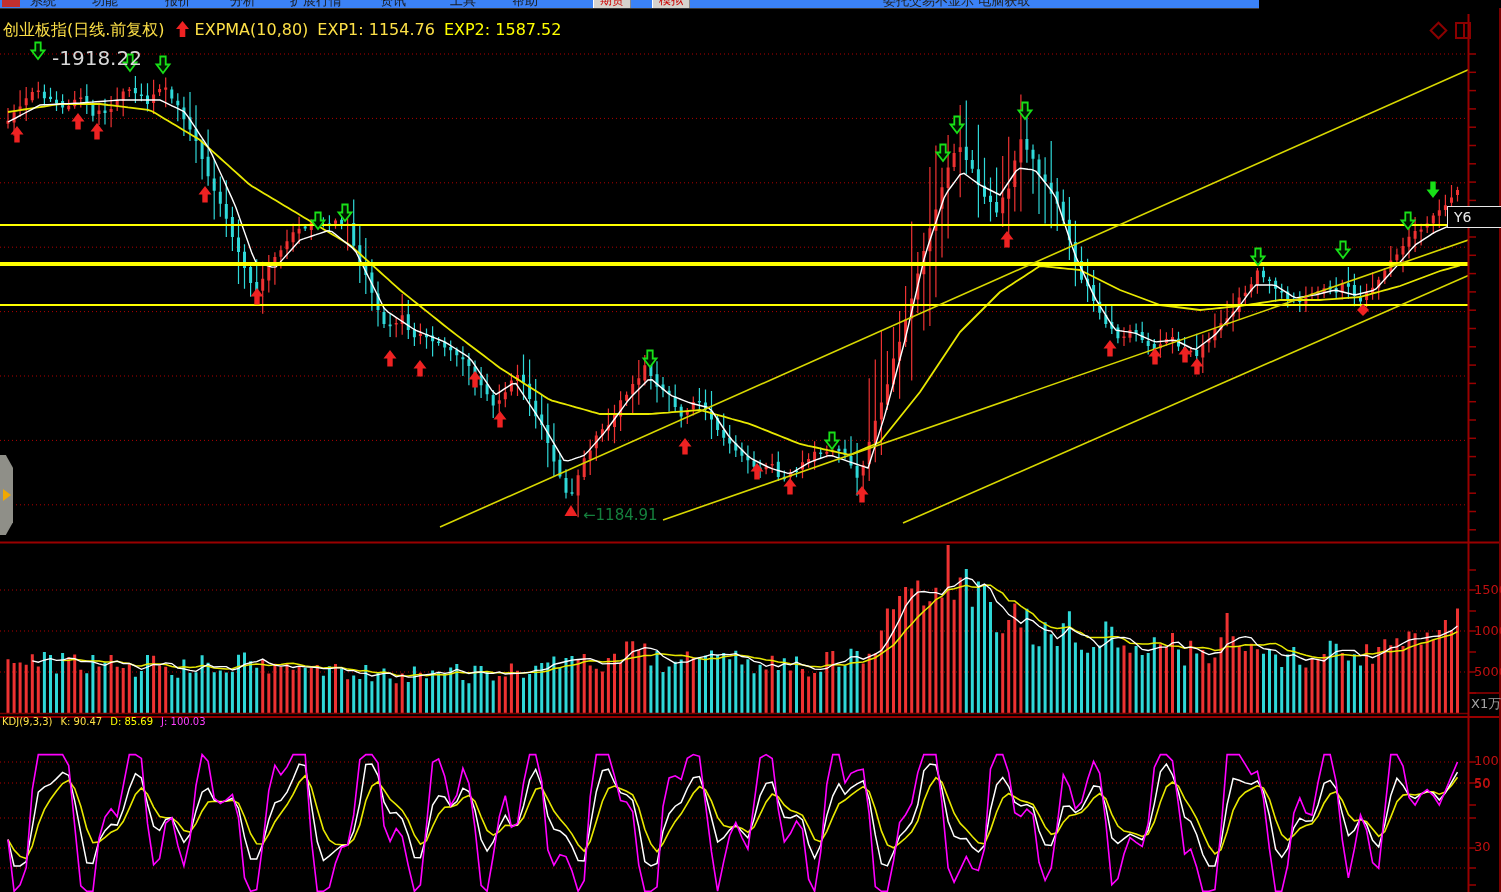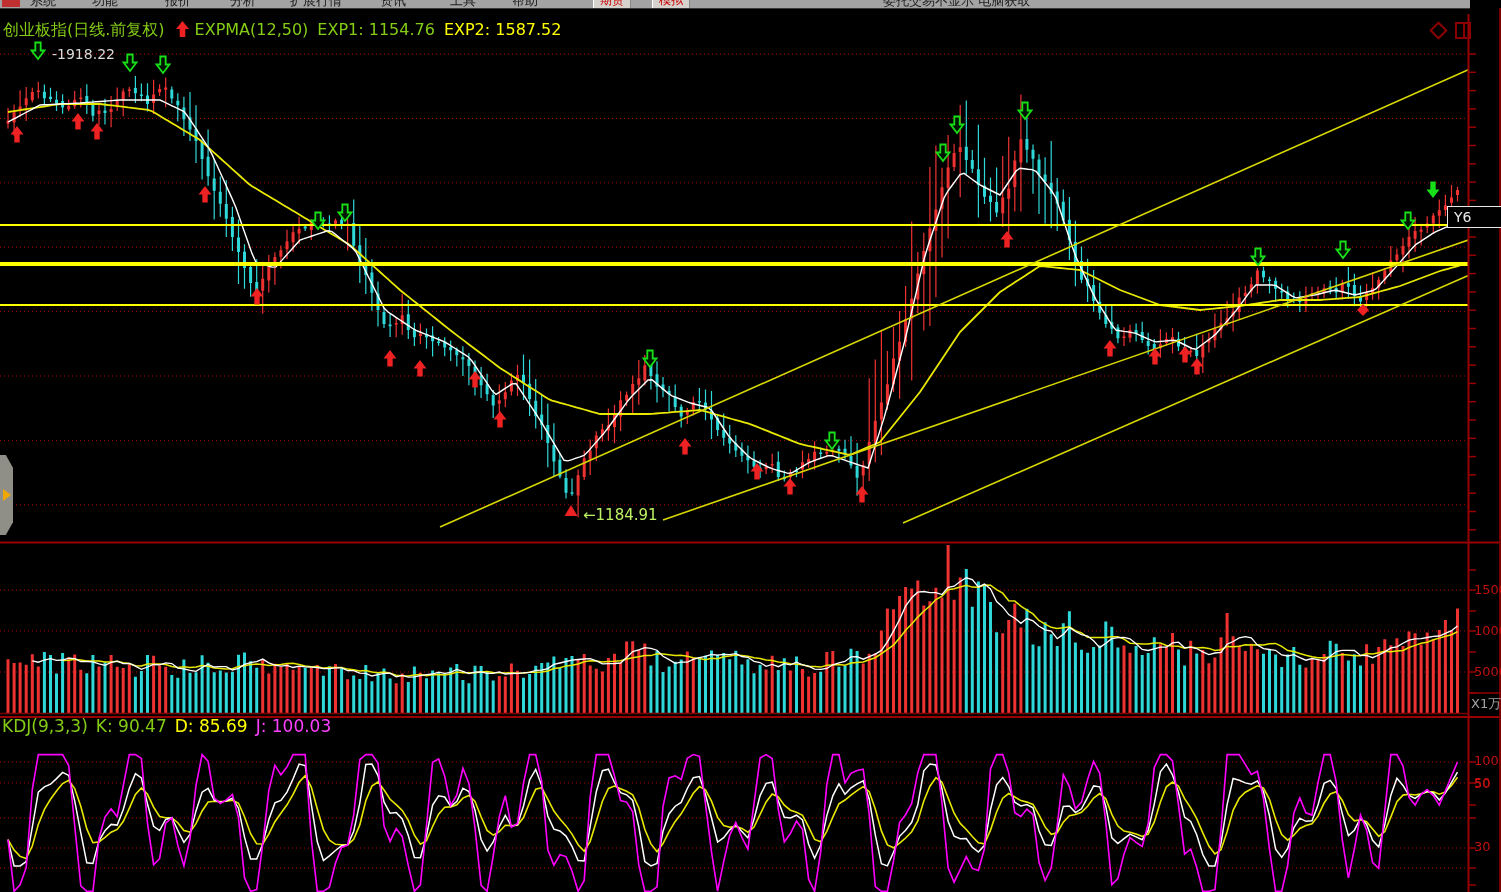--- a/index.html
+++ b/index.html
@@ -1,43 +1,43 @@
 <!DOCTYPE html>
 <html><head>
 <meta charset="utf-8">
 <style>
   html,body{margin:0;padding:0;background:#000;}
   .screen{position:relative;width:1501px;height:892px;overflow:hidden;background:#000;
           font-family:"DejaVu Sans","Liberation Sans",sans-serif;}
   
-  .menubar{position:absolute;left:0;top:0;width:1470px;height:8px;background:#a3a3a3;
+  .menubar{position:absolute;left:0;top:0;width:1259px;height:8px;background:#3b82f6;
            border-bottom:1px solid #3a3a3a;overflow:hidden;z-index:6;}
   .menubar .mi{position:absolute;top:-8px;font-size:13px;color:#1a1a1a;white-space:nowrap;}
   .menubar .hot{position:absolute;top:-7px;font-size:12px;color:#cc0000;background:#d6d3ce;
                 border:1px solid #888;border-top-color:#fff;border-left-color:#fff;
                 padding:0 6px;height:14px;line-height:13px;white-space:nowrap;}
   .menubar .status{position:absolute;top:-8px;left:883px;font-size:13px;color:#222;white-space:nowrap;}
   .menu-logo{position:absolute;left:2px;top:0px;width:18px;height:7px;background:#c03030;}
   
   .ovl{position:absolute;z-index:4;white-space:nowrap;pointer-events:none;}
   .title-line{left:3px;top:20px;font-size:16px;color:#e8e8e8;}
   .title-line .sp{margin-right:9px;}
-  .yellow{color:#ffff00;margin-top:26px;} .white{color:#84cc16;} .magenta{color:#ff40ff;}
+  .yellow{color:#ffff00;margin-top:26px;} .white{color:#fde047;} .magenta{color:#ff40ff;}
   .arrow-ico{display:inline-block;vertical-align:-2px;margin:0 6px 0 2px;}
   .corner-icons{right:30px;top:20px;}
   .dia{display:inline-block;width:9px;height:9px;border:2px solid #8b0000;transform:rotate(45deg);margin-right:10px;}
   .win{display:inline-block;width:12px;height:13px;border:2px solid #8b0000;position:relative;top:2px;}
   .win::after{content:"";position:absolute;left:6px;top:0;width:2px;height:13px;background:#8b0000;}
-  .high-label{left:52px;top:46px;font-size:14px;color:#d8d8d8;}
-  .low-label{left:583px;top:506px;font-size:15px;color:#bef264;}
+  .high-label{left:52px;top:46px;font-size:20px;color:#d8d8d8;}
+  .low-label{left:583px;top:506px;font-size:15px;color:#15803d;}
   .price-tag{left:1447px;top:206px;width:60px;height:20px;border:1px solid #e8e8e8;
              background:#000;color:#e8e8e8;font-size:14px;line-height:20px;padding-left:6px;}
   .vol-header{left:2px;top:544px;font-size:15px;color:#e8e8e8;}
   .vol-header .sp{margin-right:8px;}
-  .kdj-header{left:2px;top:716px;font-size:17px;color:#e8e8e8;}
+  .kdj-header{left:2px;top:716px;font-size:10px;color:#e8e8e8;}
   .kdj-header .sp{margin-right:8px;}
   .ax{position:absolute;left:1474px;font-size:13px;color:#c01010;z-index:4;pointer-events:none;white-space:nowrap;}
   .unit{color:#a3a3a3;}
   
   .flyout{position:absolute;left:0;top:455px;width:13px;height:80px;background:#8f8f88;z-index:5;
           clip-path:polygon(0 0,45% 0,100% 16%,100% 84%,45% 100%,0 100%);}
   .flyout .tri{position:absolute;left:3px;top:34px;width:0;height:0;
           border-left:8px solid #f0a800;border-top:6px solid transparent;border-bottom:6px solid transparent;}
   svg.canvas{position:absolute;left:0;top:0;z-index:1;}
 </style>
@@ -197,21 +197,21 @@
     <span class="mi" style="left:450px">工具</span>
     <span class="mi" style="left:512px">帮助</span>
     <span class="hot" style="left:593px">期货</span>
     <span class="hot" style="left:652px">模拟</span>
     <span class="status">委托交易不显示 电脑获取</span>
   </div>
 
   <div class="ovl title-line">
     <span class="sp white">创业板指(日线.前复权)</span><span class="arrow-ico"><svg width="13" height="16">
           <path d="M6.5 0 L0 8 H3.7 V16 H9.3 V8 H13 Z" fill="#ee2222"></path>
-        </svg></span><span class="sp white">EXPMA(12,50)</span><span class="sp white">EXP1: 1154.76</span><span class="sp yellow">EXP2: 1587.52</span>
+        </svg></span><span class="sp white">EXPMA(10,80)</span><span class="sp white">EXP1: 1154.76</span><span class="sp yellow">EXP2: 1587.52</span>
   </div>
 
   <div class="ovl corner-icons" style="position:absolute;">
     <span class="dia"></span><span class="win"></span>
   </div>
 
   <div class="ovl high-label">-1918.22</div>
   <div class="ovl low-label">←1184.91</div>
 
   <div class="ovl price-tag">Y6</div>

